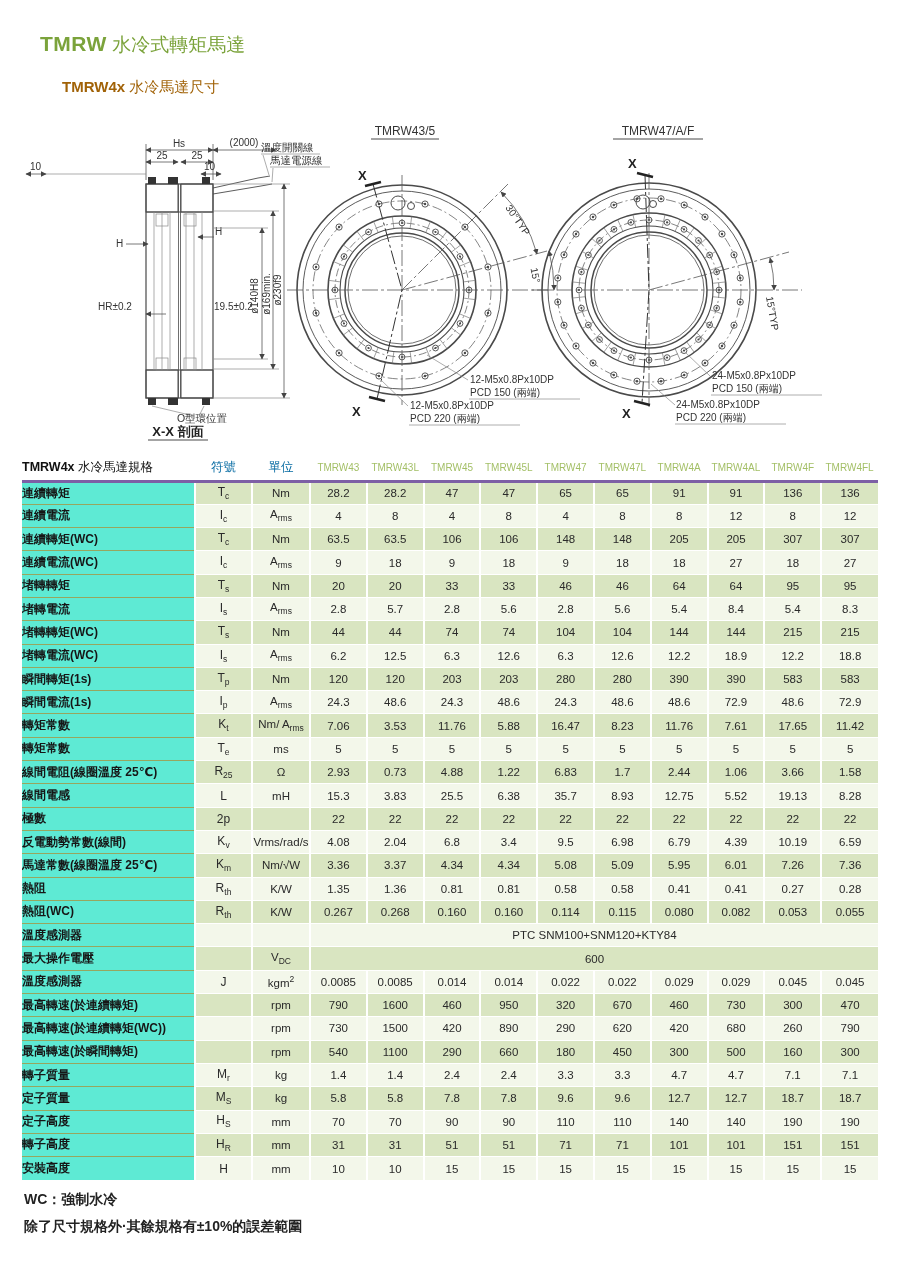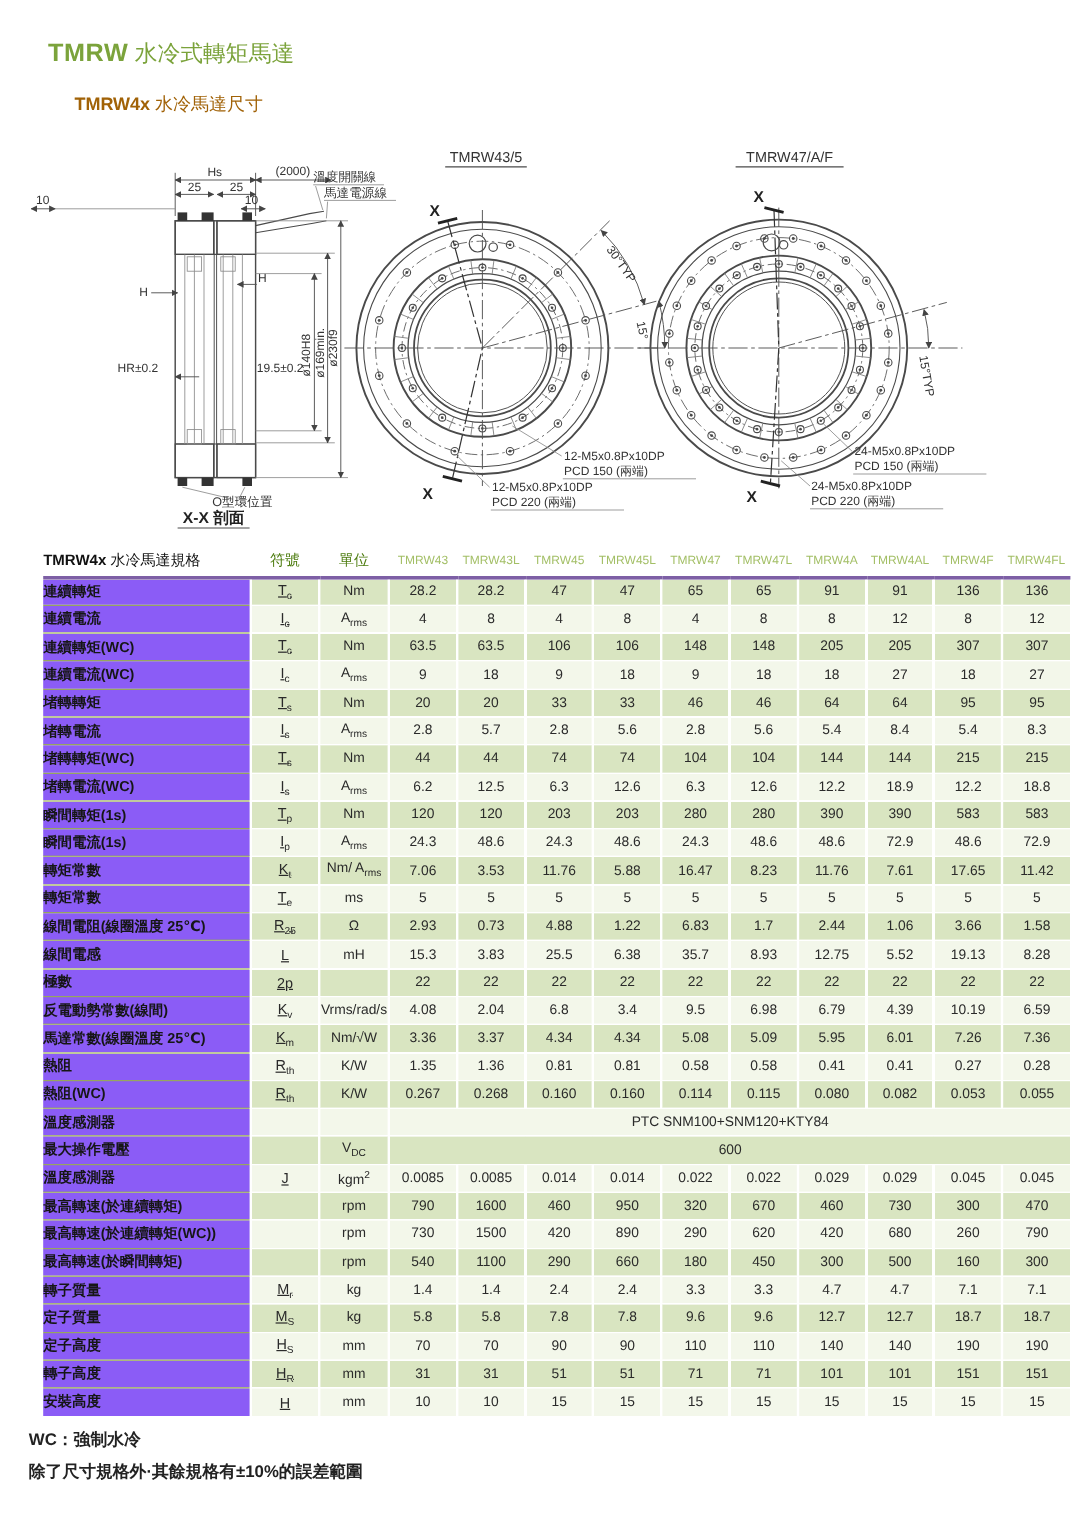--- a/index.html
+++ b/index.html
@@ -11,34 +11,34 @@
   #drw{position:absolute;left:18px;top:118px;}
   .dln{stroke:#4a4a4a;fill:none;}
   .thin{stroke:#8a8a8a;stroke-width:.7;fill:none;}
   .dim{stroke:#555;stroke-width:.8;fill:none;}
   .cl{stroke-dasharray:14 3 3 3;}
   .dtxt{font-size:10px;fill:#333;}
   .ctxt{font-size:10.5px;fill:#333;}
   .xl{font-size:13px;font-weight:bold;fill:#222;}
   .ttl{font-size:12px;fill:#333;}
   .rail{stroke:#999;stroke-width:.8;}
-  table.spec{position:absolute;left:36px;top:455px;width:856px;border-collapse:collapse;table-layout:fixed;}
+  table.spec{position:absolute;left:22px;top:455px;width:856px;border-collapse:collapse;table-layout:fixed;}
   table.spec th,table.spec td{padding:0;margin:0;box-sizing:border-box;overflow:hidden;white-space:nowrap;}
   table.spec thead th{height:26px;border-bottom:3px solid #7d5fa5;font-weight:normal;vertical-align:middle;}
   th.corner{text-align:left;font-size:12.5px;color:#111;}
   th.corner b{font-weight:bold;}
-  th.hsym{font-size:12.5px;color:#4d7c0f;text-align:center;}
+  th.hsym{font-size:12.5px;color:#0369a1;text-align:center;}
   th.hmodel{font-size:10px;color:#a3bf66;text-align:center;}
   tbody td{height:23.3px;font-size:11.5px;text-align:center;vertical-align:middle;color:#2a2a2a;}
-  td.lbl{background:#8b5cf6;color:#161616;font-weight:bold;font-size:12px;text-align:left;padding-left:5px;border-top:1px solid #97a65f;}
+  td.lbl{background:#5eead4;color:#161616;font-weight:bold;font-size:12px;text-align:left;padding-left:5px;border-top:1px solid #97a65f;}
   tr:first-child td.lbl{border-top:none;}
   td.c{border-left:2px solid #fff;border-top:1.5px solid #fff;}
   tr.g td.c{background:#d9e5c1;}
   tr.w td.c{background:#f3f7ea;}
-  td.sym{font-size:12px;text-decoration:underline;}
+  td.sym{font-size:12px;}
   td.c sub{font-size:8.5px;}
   td.c sup{font-size:8.5px;}
   .footer{position:absolute;left:24px;top:1186px;font-size:14px;color:#222;line-height:27px;font-weight:bold;}
 </style>
 </head>
 <body>
 
 <div class="page-title"><span class="model">TMRW</span> <span>水冷式轉矩馬達</span></div>
 <div class="page-subtitle"><span class="model">TMRW4x</span> <span>水冷馬達尺寸</span></div>
 

